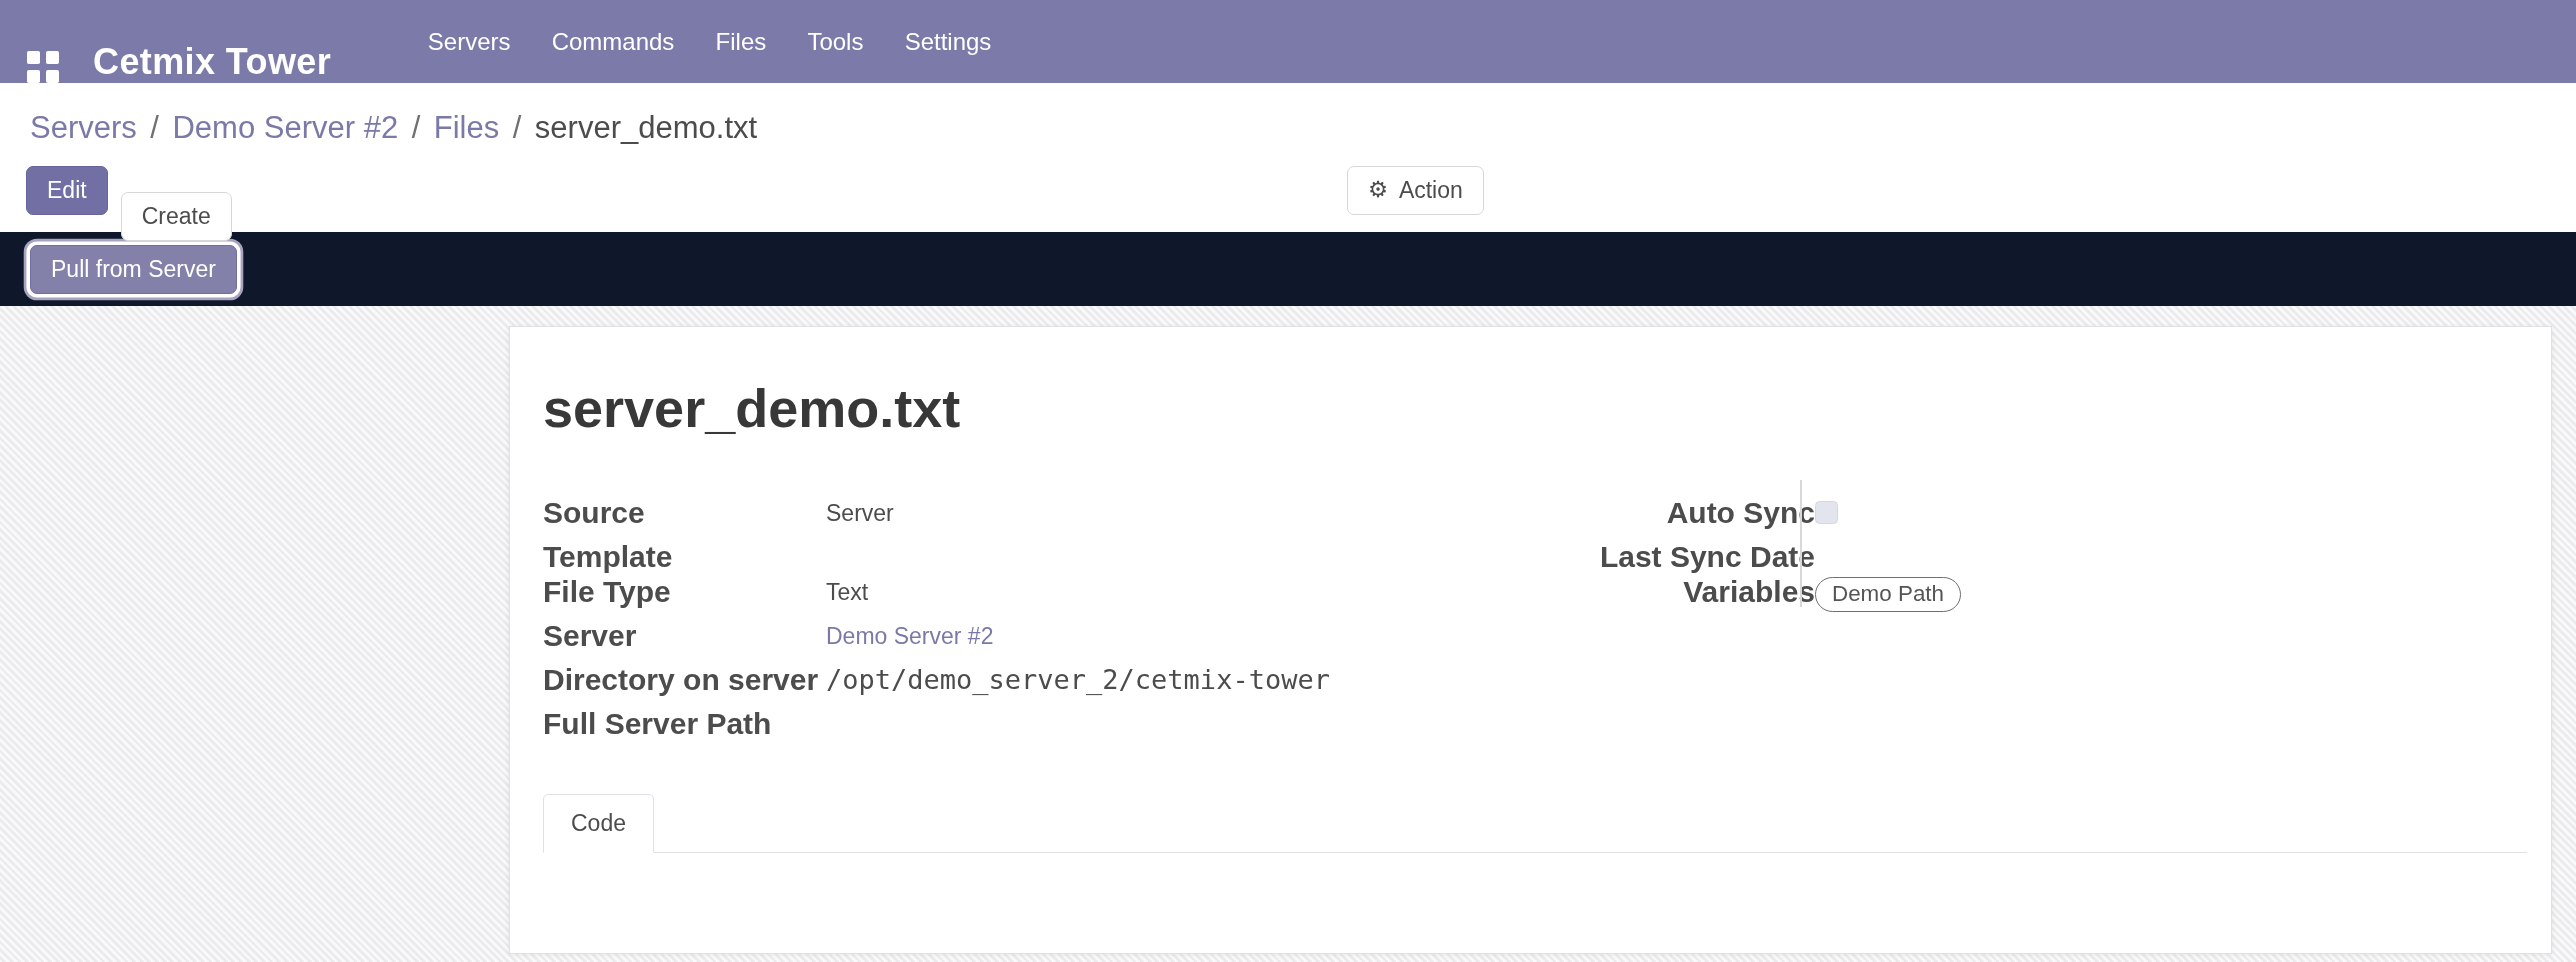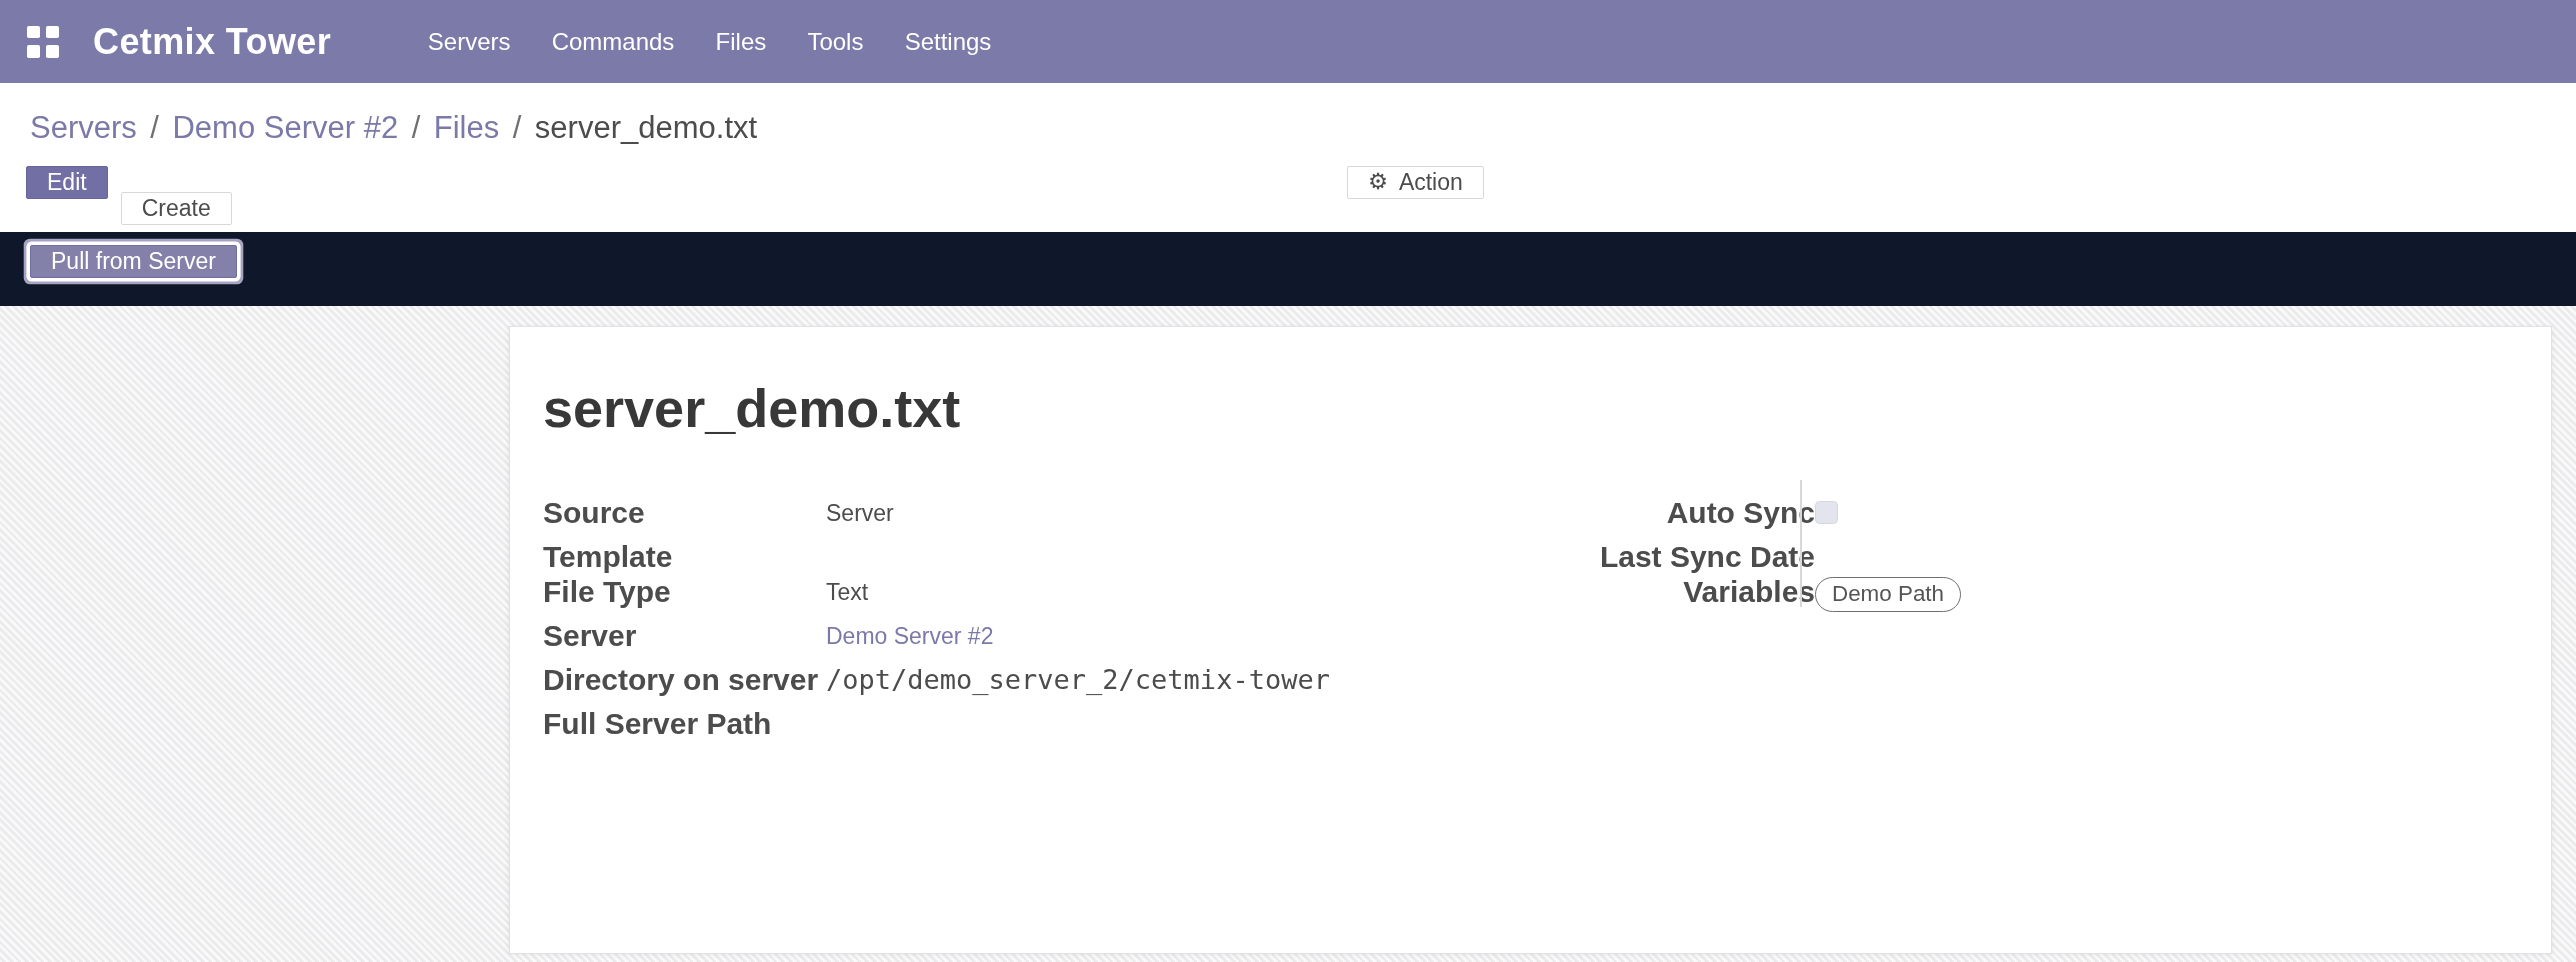--- a/index.html
+++ b/index.html
@@ -15,21 +15,21 @@
     --navbar-bg: #7b7aa9;
     --link: #7a79a8;
     --btn-primary: #716fa3;
   }
 
   
   .navbar {
     height: 83px;
     background: var(--navbar-bg, #7b7aa9);
     display: flex;
-    align-items: center;
+    align-items: flex-end;
     padding-left: 27px;
     color: #fff;
   }
   .apps-icon {
     width: 32px; height: 32px;
     display: grid;
     grid-template-columns: 1fr 1fr;
     grid-template-rows: 1fr 1fr;
     gap: 6.3px;
     margin-right: 34px;
@@ -67,22 +67,22 @@
   .crumb-sep { color: #736f6f; margin: 0 13.5px; }
   .crumb-current { color: #4c4c4c; }
 
   
   .toolbar { position: relative; height: 79px; padding: 12.6px 0 0 26px; background: #fff; }
   .btn {
     display: inline-flex;
     align-items: center;
     font-family: inherit;
     font-size: 23px;
-    padding: 2px 20px;
-    border-radius: 2px;
+    padding: 10px 20px;
+    border-radius: 7px;
     border: 0.9px solid #d8d8d8;
     background: #fff;
     color: #4c4c4c;
     cursor: pointer;
     vertical-align: top;
     white-space: nowrap;
   }
   .btn-edit { background: var(--btn-primary, #716fa3); border-color: #67659a; color: #fff; }
   .btn-create { margin-left: 9px; margin-top: 26px; }
   .btn-action { position: absolute; left: 1347px; top: 12.6px; }
@@ -266,15 +266,18 @@
         </div>
         <div class="frow">
           <div class="flabel">Variables</div>
           <div class="fvalue">
             <span class="tag">Demo Path</span>
           </div>
         </div>
       </div>
     </div>
 
+    <div class="tabs">
+      <div class="tab active">Code</div>
+    </div>
   </div>
 </div>
 
 
 </body></html>

